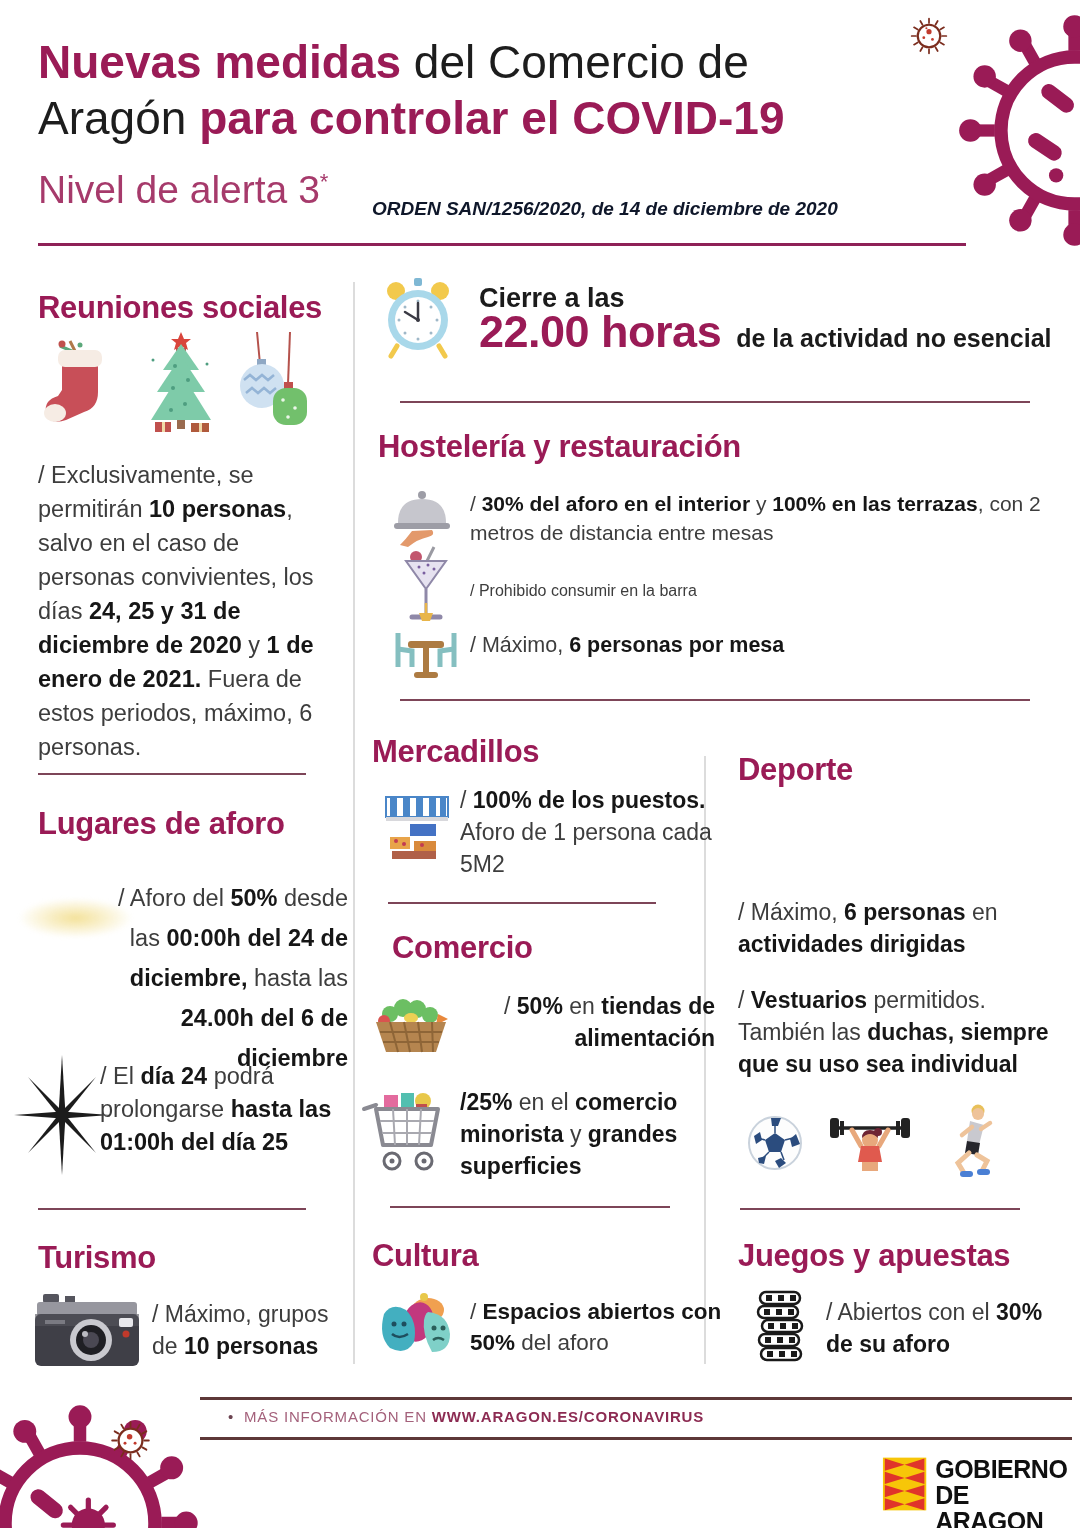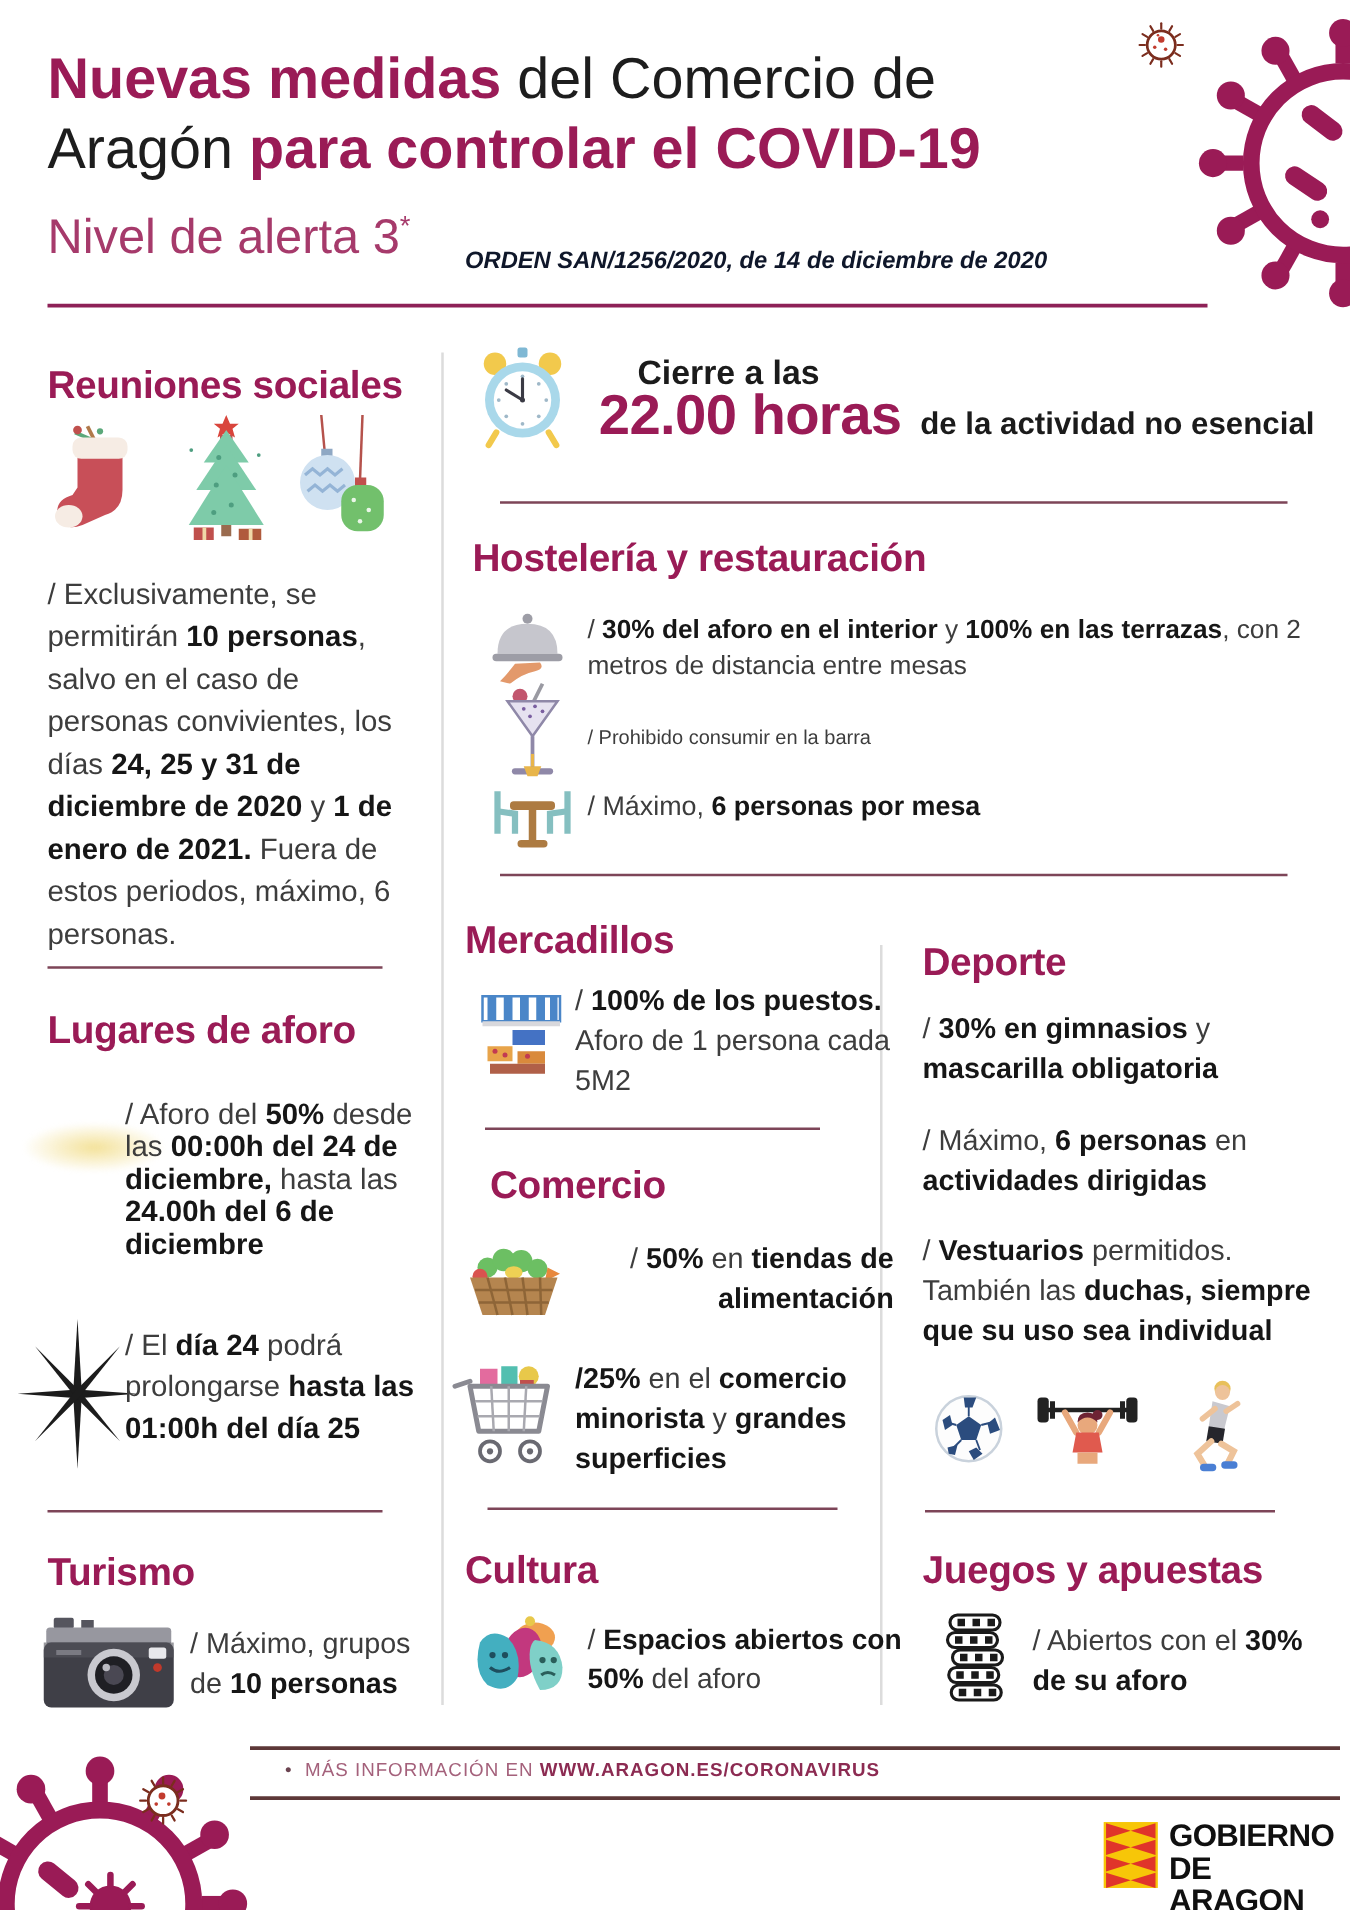--- a/index.html
+++ b/index.html
@@ -28,33 +28,33 @@
   #h-reuniones{left:38px;top:290px;}
   #ic-stocking{left:40px;top:336px;width:72px;height:96px;}
   #ic-tree{left:133px;top:330px;width:96px;height:106px;}
   #ic-ornaments{left:233px;top:332px;width:78px;height:100px;}
   #p-reuniones{left:38px;top:458px;width:300px;font-size:23.5px;line-height:34px;}
   #d1{left:38px;top:773px;width:268px;}
   #h-lugares{left:38px;top:806px;}
   #ic-candle{left:18px;top:898px;width:115px;height:40px;
              background:radial-gradient(ellipse at center,rgba(243,224,148,.95),rgba(243,224,148,0) 70%);
              filter:blur(2px);}
-  #p-lugares1{left:100px;top:878px;width:248px;font-size:23.5px;line-height:26px;}
+  #p-lugares1{left:100px;top:878px;width:248px;font-size:23.5px;line-height:40px;text-align:right;}
   #ic-star{left:12px;top:1055px;width:100px;height:120px;}
   #p-lugares2{left:100px;top:1060px;width:252px;font-size:23.5px;line-height:33px;}
   #d2{left:38px;top:1208px;width:268px;}
   #h-turismo{left:38px;top:1240px;}
   #ic-camera{left:33px;top:1294px;width:108px;height:74px;}
   #p-turismo{left:152px;top:1298px;width:205px;font-size:23px;line-height:32px;}
 
   #vr1{left:353px;top:282px;height:1082px;}
   #vr2{left:704px;top:756px;height:608px;}
 
   #ic-clock{left:383px;top:276px;width:70px;height:84px;}
-  #p-cierre-pre{left:479px;top:283px;font-size:27px;font-weight:700;color:#1b1b1b;margin-left:31px;}
+  #p-cierre-pre{left:479px;top:283px;font-size:27px;font-weight:700;color:#1b1b1b;}
   #cierre-row{left:479px;top:306px;display:flex;align-items:baseline;gap:15px;white-space:nowrap;}
   .cierre-time{font-size:45px;font-weight:700;color:#9A1B56;letter-spacing:-0.5px;}
   .cierre-post{font-size:25px;font-weight:700;color:#1b1b1b;}
   #d3{left:400px;top:401px;width:630px;}
 
   #h-host{left:378px;top:429px;}
   #ic-cloche{left:392px;top:487px;width:60px;height:60px;}
   #p-host1{left:470px;top:489px;width:585px;font-size:21px;line-height:29px;}
   #ic-cocktail{left:404px;top:545px;width:44px;height:88px;}
   #p-host2{left:470px;top:576px;width:520px;font-size:16px;line-height:29px;}
@@ -457,21 +457,20 @@
       <g fill="#1E4E5E">
           <circle cx="18" cy="34" r="2.5"></circle>
           <circle cx="28" cy="34" r="2.5"></circle>
         </g>
       <path d="M16,44 Q23,50 32,44" stroke="#1E4E5E" stroke-width="2.5" fill="none"></path>
     </svg>
   </div>
   <p class="para" id="p-cult"><span>/ </span><span class="b">Espacios abiertos con 50%</span><span> del aforo</span></p>
 
   <div class="sec-h" id="h-dep">Deporte</div>
-  <p class="para" id="p-dep1"><span>/ </span><span class="b">30% en gimnasios</span><span> y </span><span class="b">mascarilla obligatoria</span></p>
   <p class="para" id="p-dep2"><span>/ Máximo, </span><span class="b">6 personas</span><span> en </span><span class="b">actividades dirigidas</span></p>
   <p class="para" id="p-dep3"><span>/ </span><span class="b">Vestuarios</span><span> permitidos. También las </span><span class="b">duchas, siempre que su uso sea individual</span></p>
   <div class="abs" id="ic-ball">
     <svg viewBox="0 0 60 60" width="100%" height="100%">
       <circle cx="30" cy="30" r="26" fill="#FDFDFD" stroke="#C9D2DC" stroke-width="2"></circle>
       <g fill="#2B4C7E">
         <polygon points="30,20 40,27 36,39 24,39 20,27"></polygon>
         <polygon points="26,5 36,5 33,13 27,13"></polygon>
         <polygon points="51,21 55,31 47,34 45,26"></polygon>
         <polygon points="41,50 34,55 30,48 36,45"></polygon>

